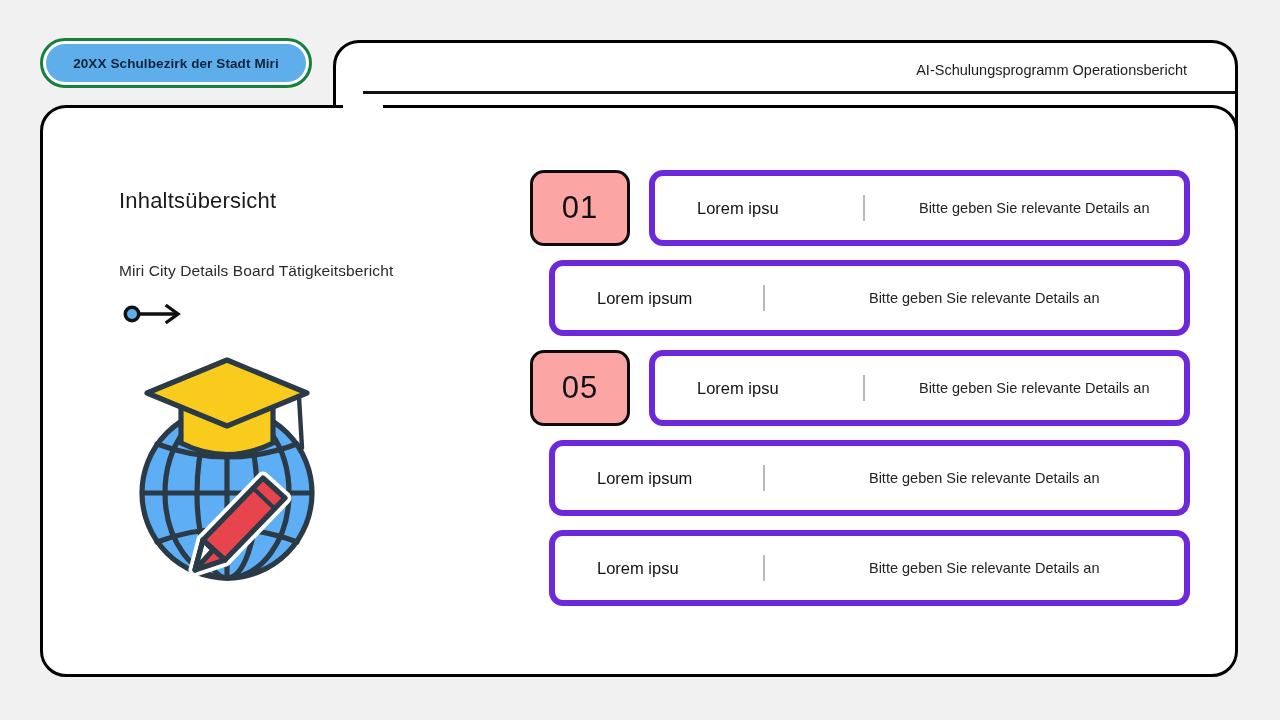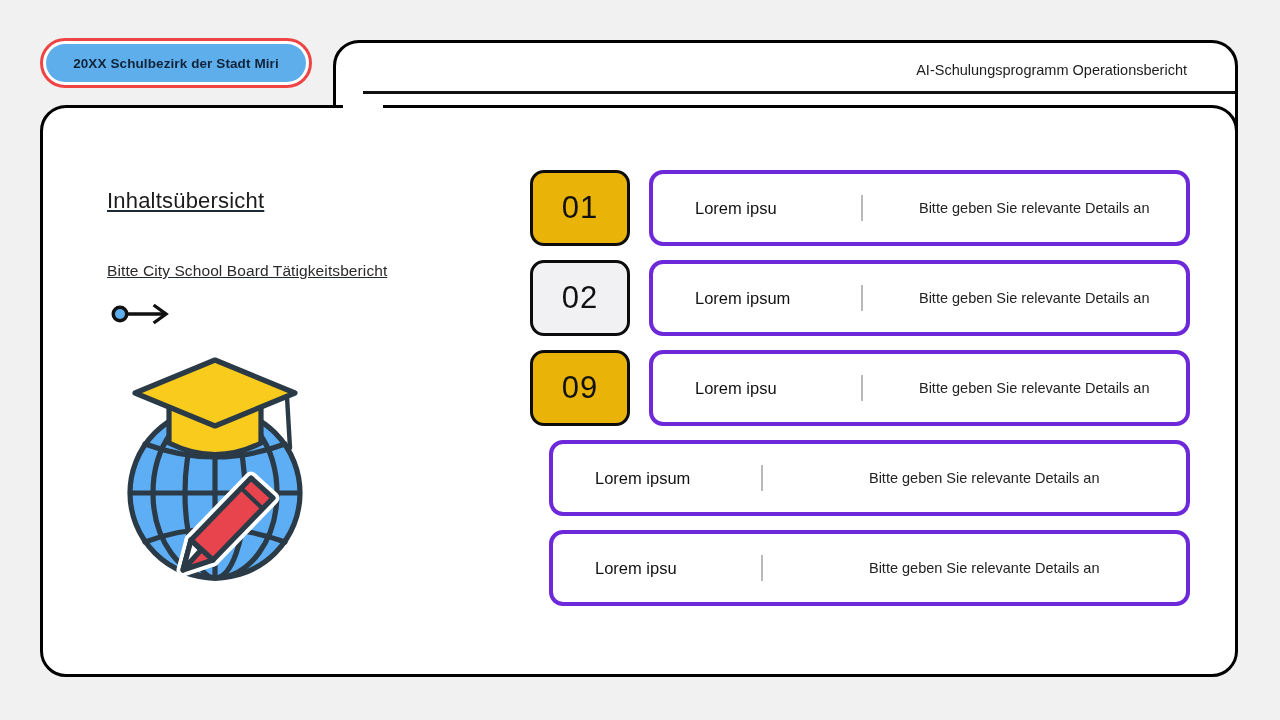--- a/index.html
+++ b/index.html
@@ -22,21 +22,21 @@
     height: 720px;
   }
 
   
   .tab-shell {
     position: absolute;
     left: 40px;
     top: 38px;
     width: 272px;
     height: 50px;
-    border: 3px solid #ef4444;
+    border: 3px solid #15803d;
     border-radius: 26px;
     background: #ffffff;
     display: flex;
     align-items: center;
     justify-content: center;
     z-index: 5;
     text-decoration: underline;
   }
 
   .tab-pill {
@@ -113,24 +113,23 @@
     top: -6px;
     width: 40px;
     height: 10px;
     background: #ffffff;
     z-index: 6;
   }
 
   
   .left-col {
     position: absolute;
-    left: 64px;
+    left: 76px;
     top: 80px;
     width: 380px;
-    text-decoration: underline;
   }
 
   .overview-title {
     font-size: 22px;
     font-weight: 400;
     color: #1b1b1b;
     letter-spacing: 0.2px;
   }
 
   .overview-subtitle {
@@ -169,35 +168,35 @@
     width: 100px;
     height: 76px;
     border: 3px solid #0c0c0c;
     border-radius: 14px;
     display: flex;
     align-items: center;
     justify-content: center;
     flex: none;
   }
 
-  .num-box.shade-dark { background: #eab308; }
+  .num-box.shade-dark { background: #fca5a5; }
   .num-box.shade-light { background: #f1f0f2; }
 
   .num-text {
     font-size: 31px;
     font-weight: 400;
     color: #111111;
     letter-spacing: 1px;
   }
 
   .content-box {
     margin-left: 19px;
     flex: 1;
     height: 76px;
-    border: 4px solid #6d28d9;
+    border: 6px solid #6d28d9;
     border-radius: 14px;
     background: #ffffff;
     display: flex;
     align-items: center;
     padding: 0 18px;
   }
 
   .content-title {
     width: 190px;
     font-size: 16.5px;
@@ -233,21 +232,21 @@
     <div class="header-title">AI-Schulungsprogramm Operationsbericht</div>
     <div class="header-rule"></div>
   </div>
 
   <div class="panel">
     <div class="panel-notch"></div>
 
     <div class="left-col">
       <div class="overview-title">Inhaltsübersicht</div>
 
-      <div class="overview-subtitle">Bitte City School Board Tätigkeitsbericht</div>
+      <div class="overview-subtitle">Miri City Details Board Tätigkeitsbericht</div>
 
       <div class="arrow-wrap">
         <svg width="66" height="24" viewBox="0 0 66 24">
           <line x1="12" y1="12" x2="56" y2="12" stroke="#111111" stroke-width="3.4"></line>
           <polyline points="46,4 57,12 46,20" fill="none" stroke="#111111" stroke-width="3.4" stroke-linecap="square" stroke-linejoin="miter"></polyline>
           <circle cx="11" cy="12" r="8.5" fill="#111111"></circle>
           <circle cx="11" cy="12" r="5" fill="#5FAEEC"></circle>
         </svg>
       </div>
 
@@ -297,32 +296,29 @@
           <div class="num-box shade-dark">
             <span class="num-text">01</span>
           </div>
           <div class="content-box">
             <span class="content-title">Lorem ipsu</span>
             <span class="content-divider"></span>
             <span class="content-detail">Bitte geben Sie relevante Details an</span>
           </div>
         </div>
         <div class="row">
-          <div class="num-box shade-light">
-            <span class="num-text">02</span>
-          </div>
           <div class="content-box">
             <span class="content-title">Lorem ipsum</span>
             <span class="content-divider"></span>
             <span class="content-detail">Bitte geben Sie relevante Details an</span>
           </div>
         </div>
         <div class="row">
           <div class="num-box shade-dark">
-            <span class="num-text">09</span>
+            <span class="num-text">05</span>
           </div>
           <div class="content-box">
             <span class="content-title">Lorem ipsu</span>
             <span class="content-divider"></span>
             <span class="content-detail">Bitte geben Sie relevante Details an</span>
           </div>
         </div>
         <div class="row">
           <div class="content-box">
             <span class="content-title">Lorem ipsum</span>

